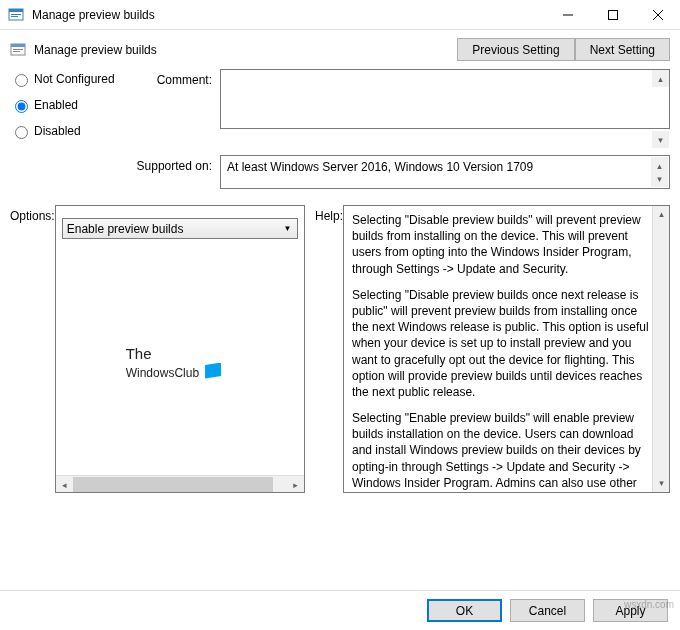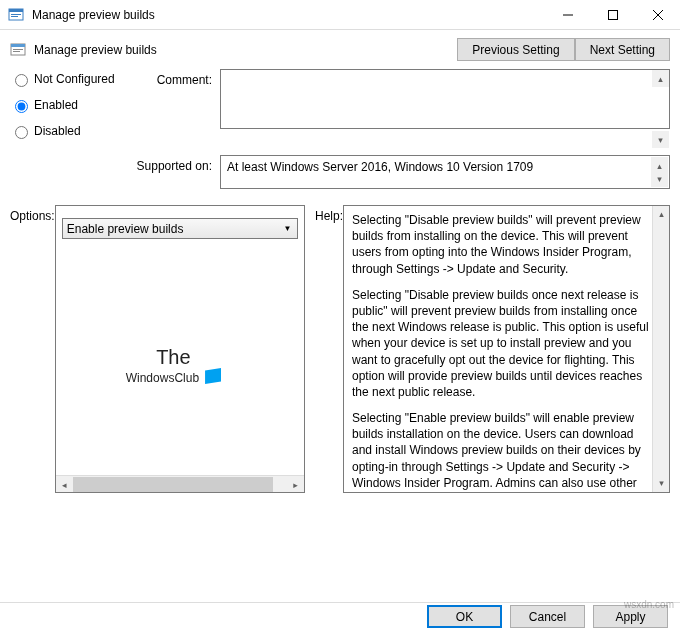--- a/index.html
+++ b/index.html
@@ -31,30 +31,30 @@
 .col-left { width: 295px; display: flex; }
 .col-right { flex: 1; display: flex; flex-direction: row; }
 .col-header { padding: 4px 0; }
 .panel { border: 1px solid #7a7a7a; background: #fff; position: relative; flex: 1; }
 .panel-left { height: 288px; padding: 6px; }
 .panel-right { height: 288px; padding: 6px 20px 6px 8px; overflow: hidden; line-height: 1.35; }
 .panel-right p { margin: 0 0 10px 0; }
 .dropdown { width: 100%; height: 21px; border: 1px solid #7a7a7a; background: linear-gradient(#f8f8f8,#e8e8e8); display: flex; align-items: center; padding: 0 4px; position: relative; margin-top: 6px; }
 .dropdown .dd-arrow { position: absolute; right: 2px; top: 2px; width: 15px; height: 15px; display: flex; align-items: center; justify-content: center; font-size: 8px; }
 .watermark { position: absolute; left: 70px; top: 140px; font-size: 18px; line-height: 1.1; color: #222; font-weight: 400; }
-.watermark .the { font-size: 20px; text-align: center; }
+.watermark .the { font-size: 15px; }
 .watermark .sq { display:inline-block; width:16px; height:16px; background:#00a1f1; margin-left: 6px; vertical-align: -2px; clip-path: polygon(0 15%, 100% 0, 100% 85%, 0 100%); }
 .h-scrollbar { position: absolute; left:0; right:0; bottom:0; height: 17px; background:#f0f0f0; border-top:1px solid #ddd; }
 .h-scrollbar .thumb { position:absolute; left:17px; width: 200px; height:15px; top:1px; background:#cdcdcd; }
 .h-scrollbar .larrow, .h-scrollbar .rarrow { position:absolute; width:17px; height:17px; top:0; display:flex; align-items:center; justify-content:center; font-size:9px; color:#606060; }
 .h-scrollbar .larrow{ left:0; } .h-scrollbar .rarrow{ right:0; }
 .v-scrollbar { position:absolute; right:0; top:0; bottom:0; width:17px; background:#f0f0f0; border-left:1px solid #ddd; }
 .v-scrollbar .uarrow,.v-scrollbar .darrow{ position:absolute; width:17px; height:17px; left:0; display:flex; align-items:center; justify-content:center; font-size:9px; color:#606060; }
 .v-scrollbar .uarrow{top:0;} .v-scrollbar .darrow{bottom:0;}
-.footer { position: absolute; bottom: 0; left: 0; right: 0; height: 28px; border-top: 1px solid #ddd; display: flex; align-items: center; justify-content: flex-end; padding: 0 12px; gap: 8px; }
+.footer { position: absolute; bottom: 0; left: 0; right: 0; height: 40px; border-top: 1px solid #ddd; display: flex; align-items: center; justify-content: flex-end; padding: 0 12px; gap: 8px; }
 .footer .btn { width: 75px; }
 .wmtext { position:absolute; right: 6px; bottom: 20px; font-size:10px; color: rgba(0,0,0,0.28); margin-top: 36px; }
 </style>
 </head>
 <body>
 
 <div class="titlebar">
   <span class="icon">
     <svg viewBox="0 0 16 16">
         <rect x="1" y="2" width="14" height="11" fill="#fff" stroke="#3a7ec2"></rect>

